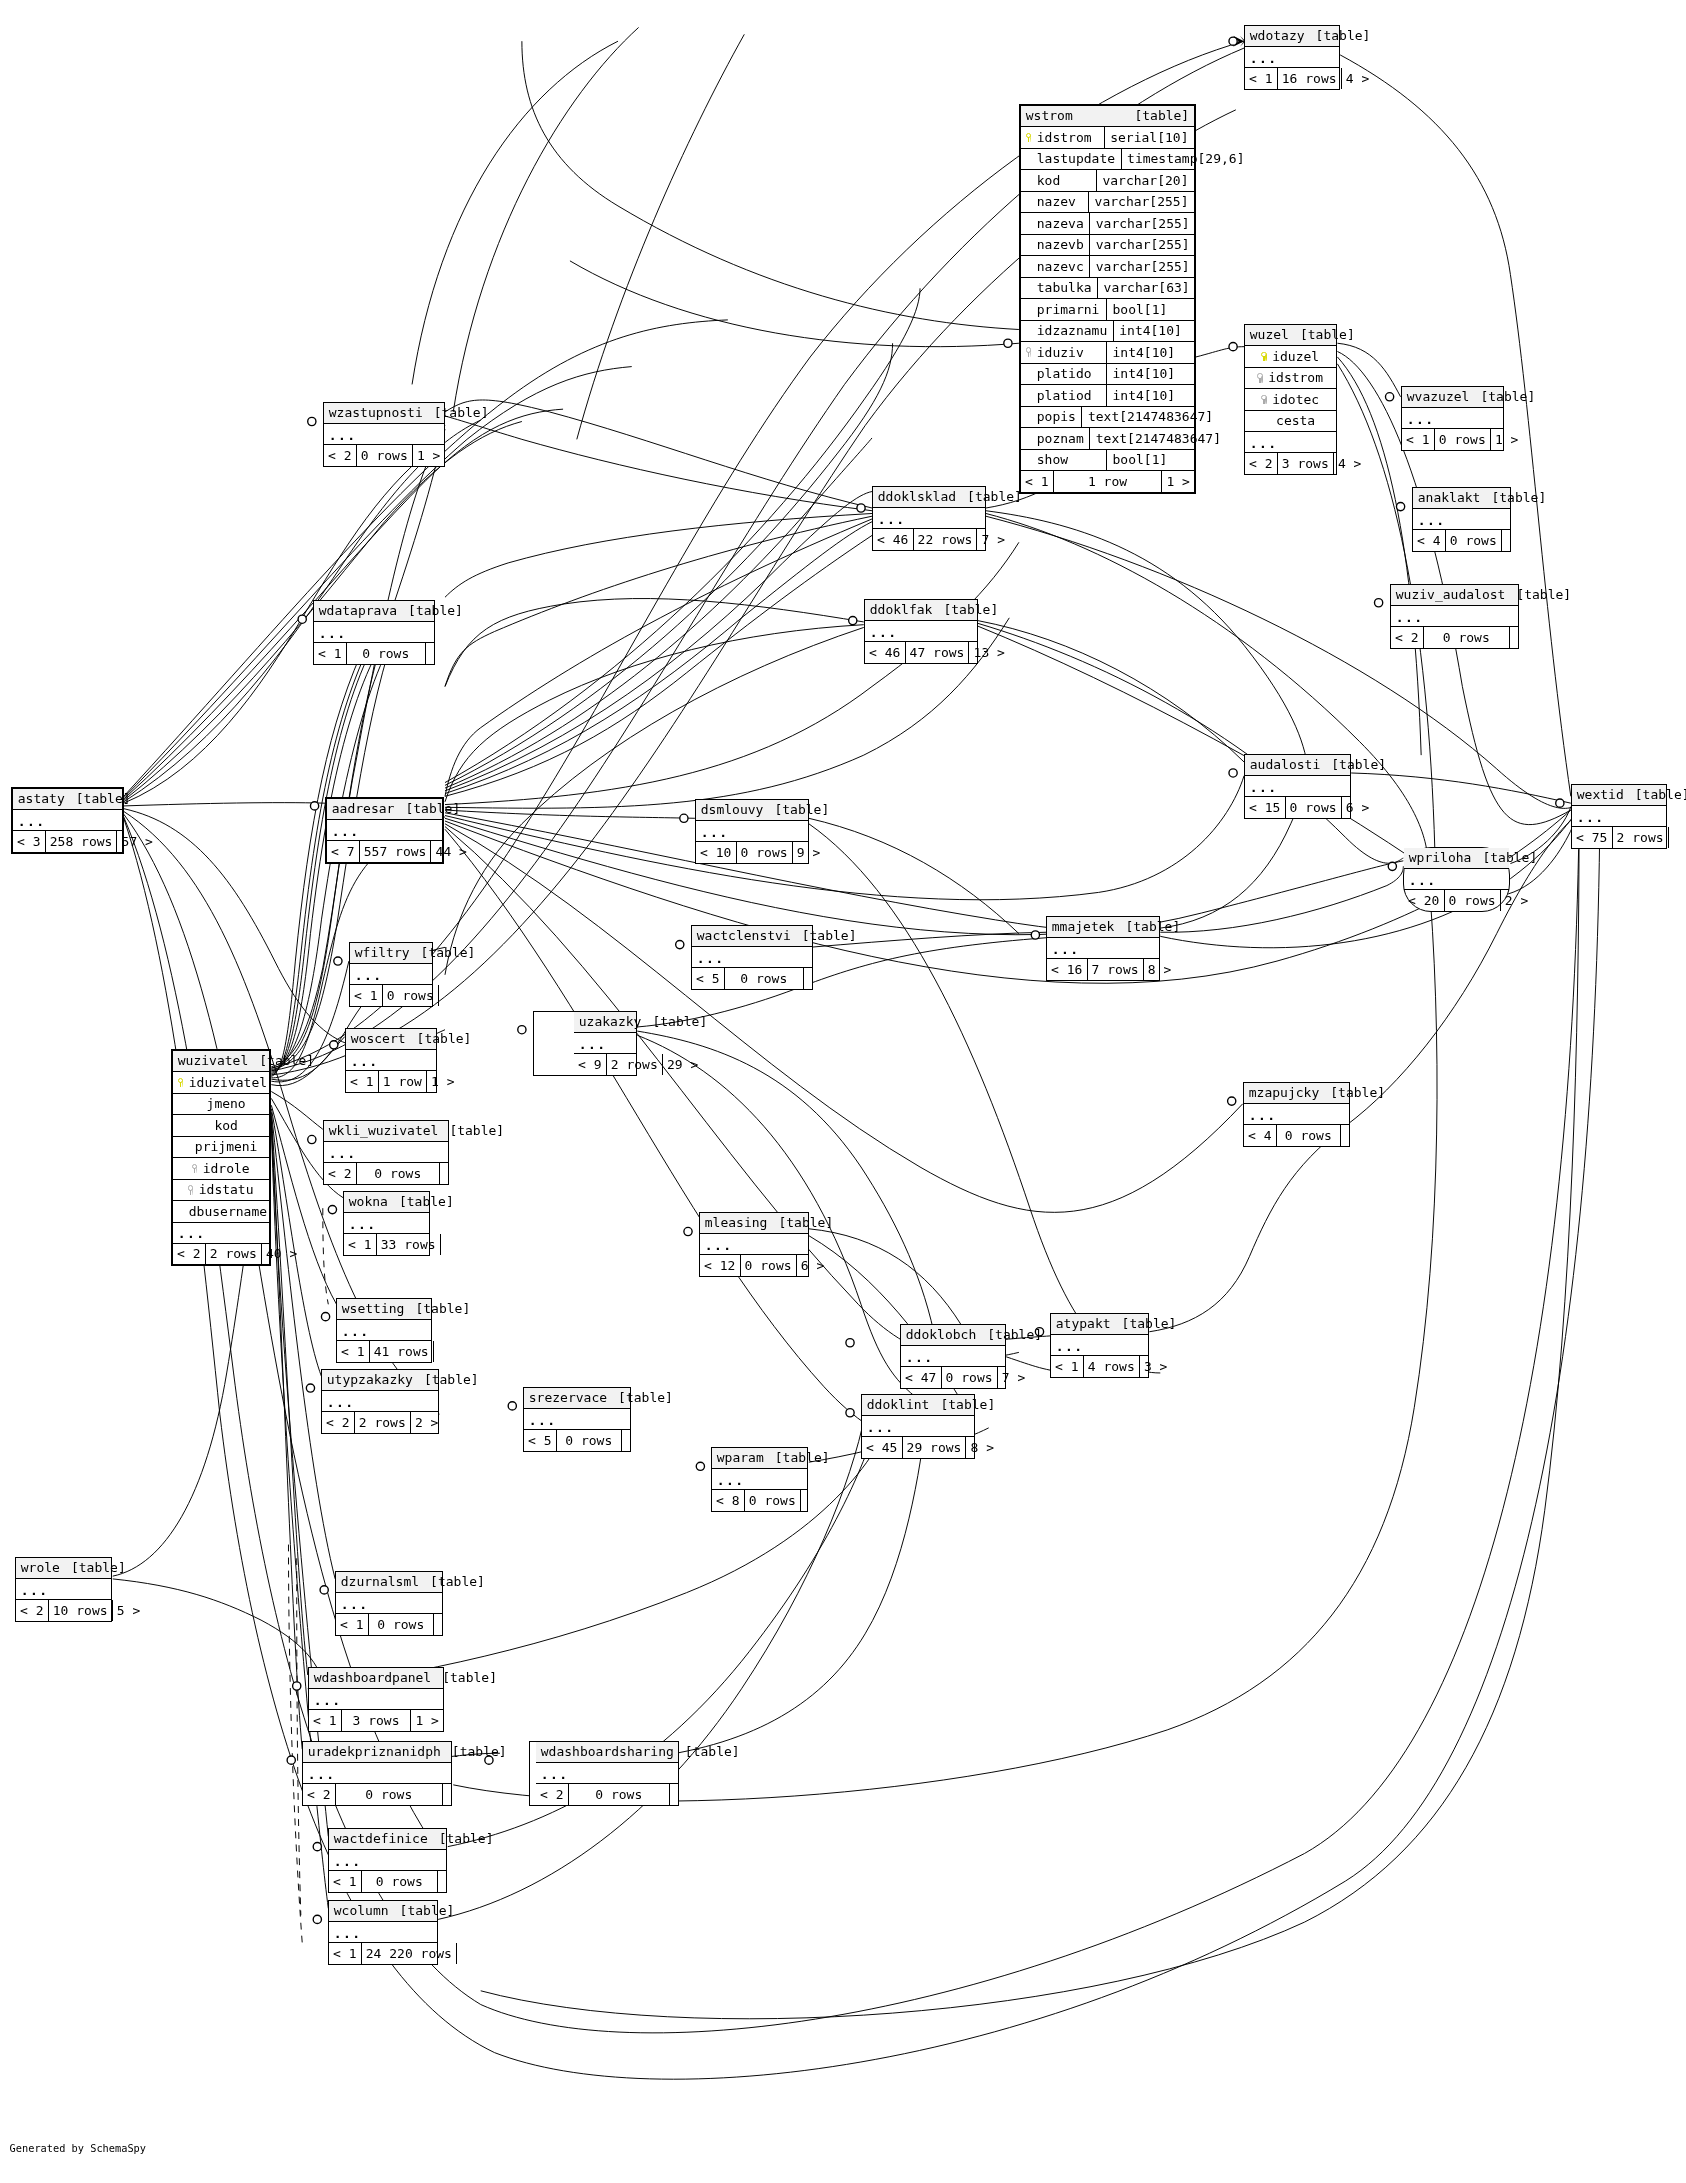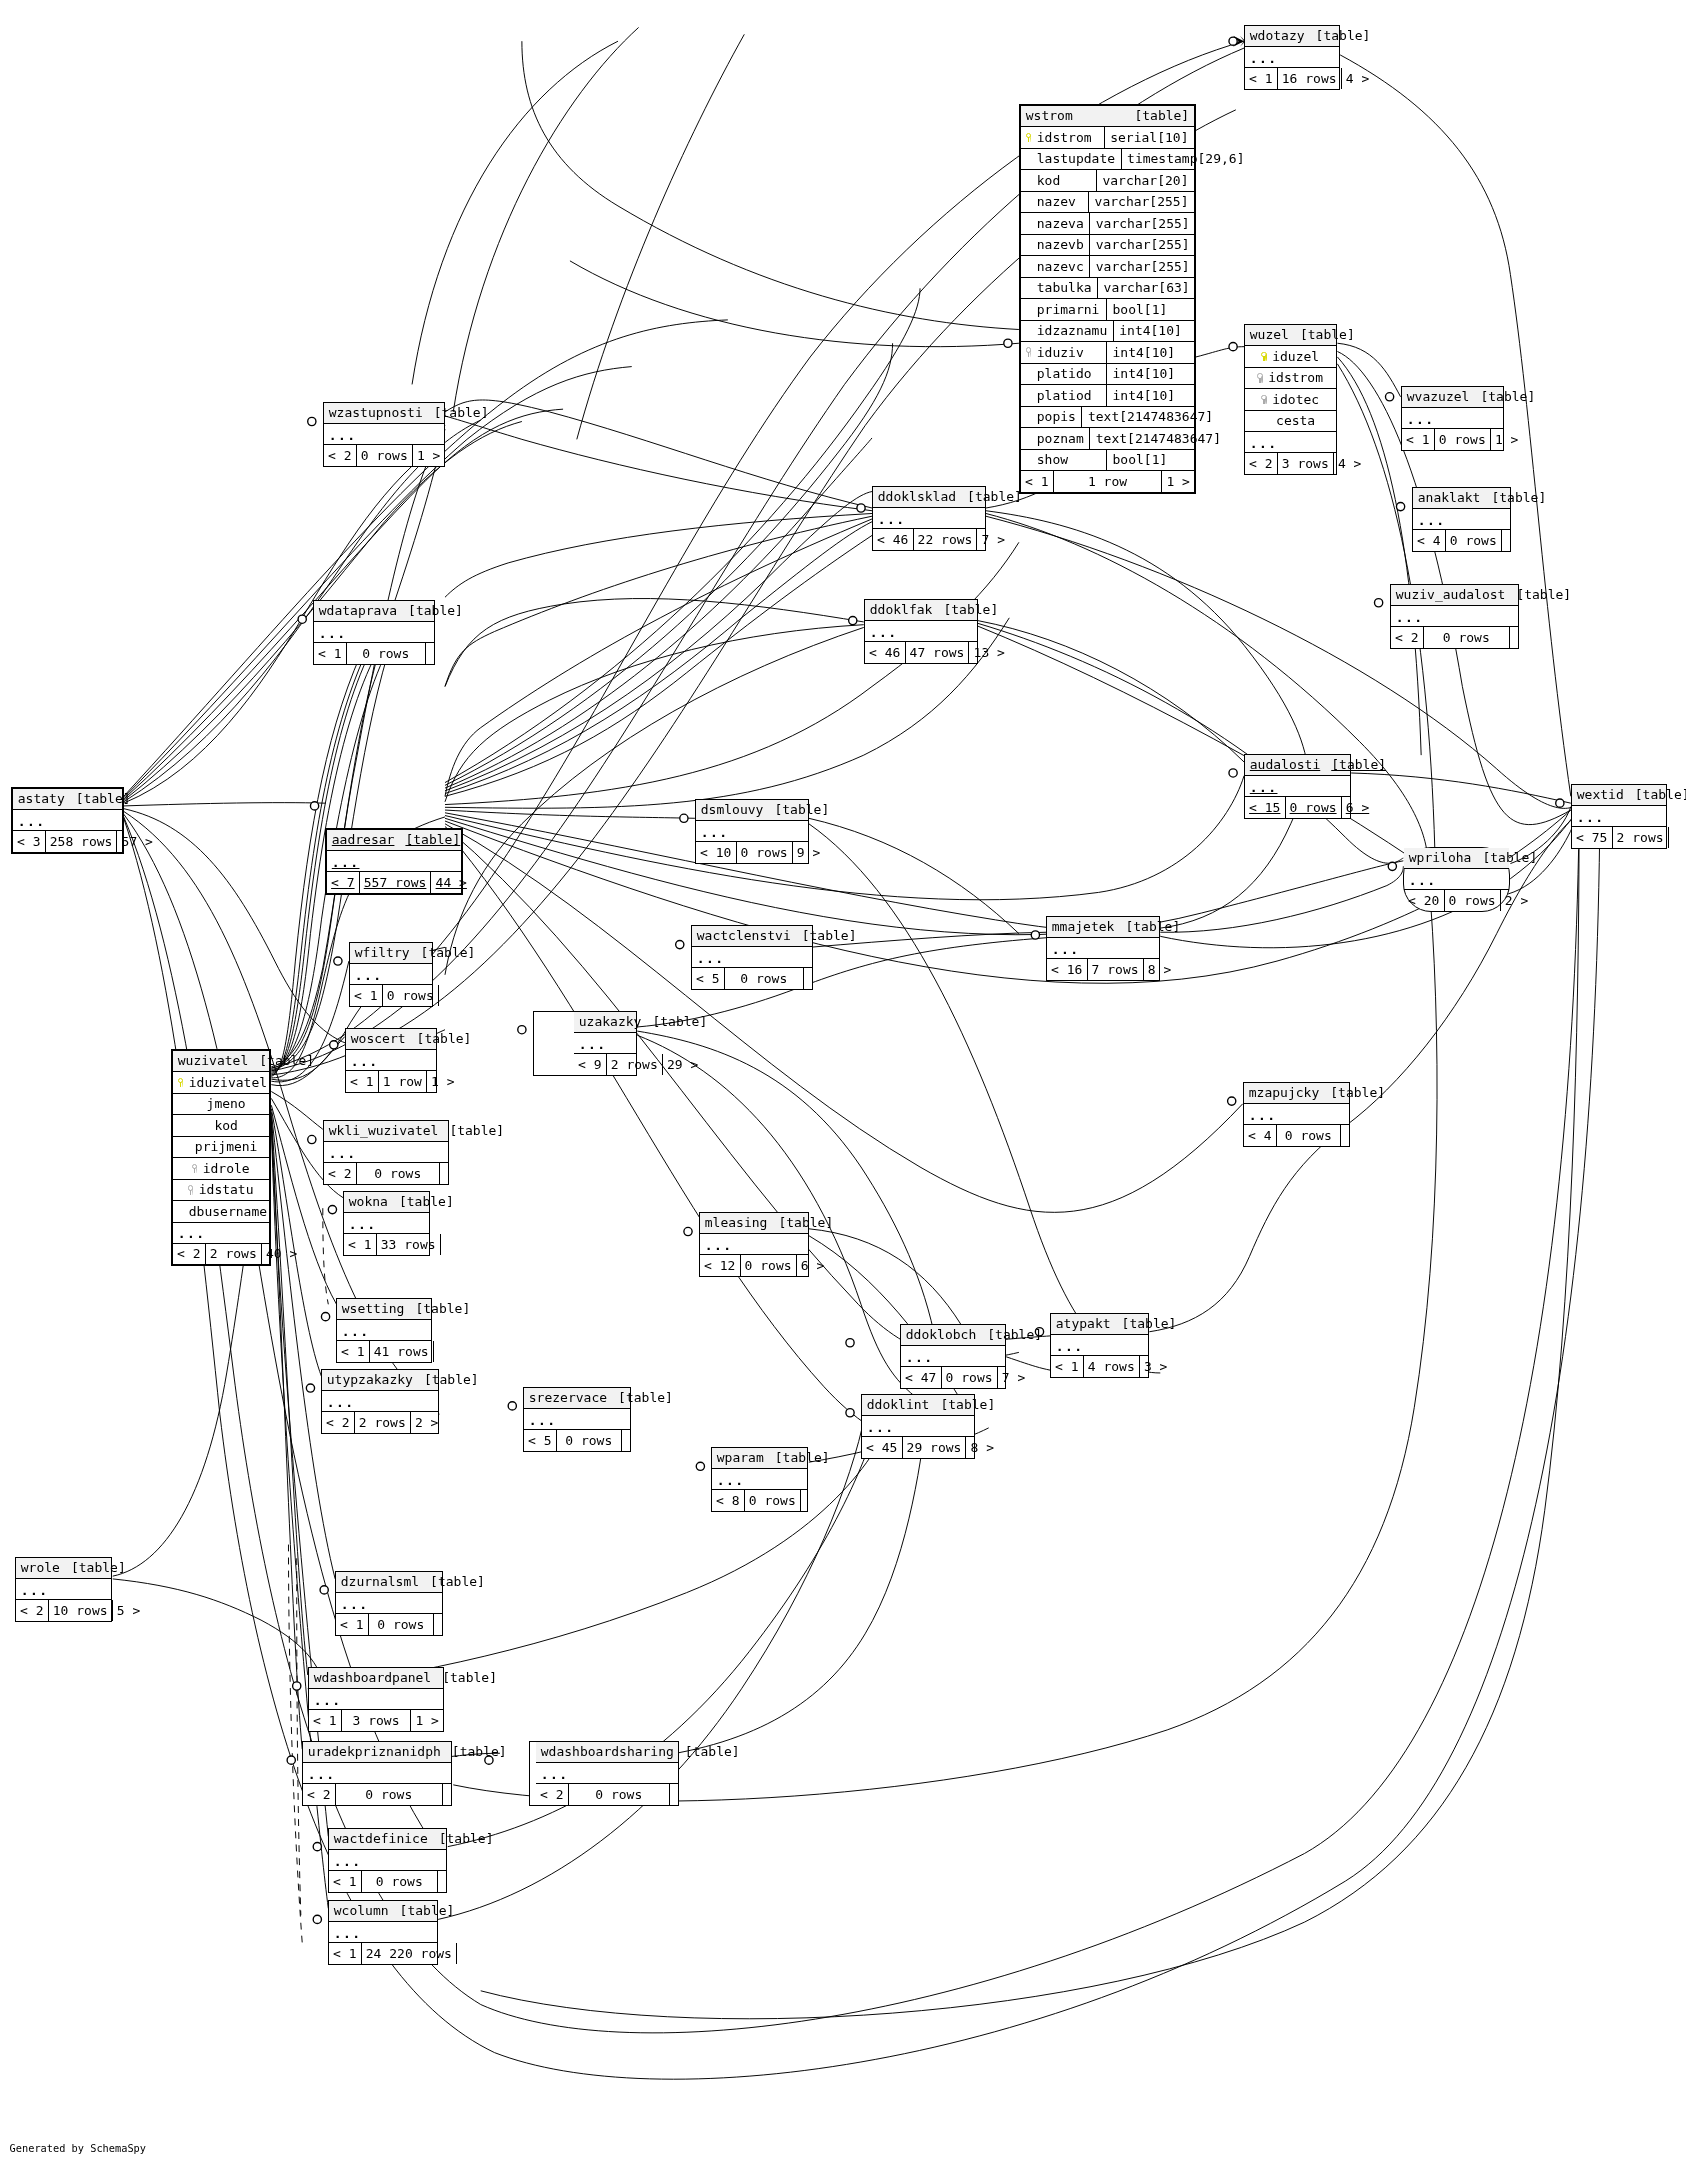--- a/index.html
+++ b/index.html
@@ -634,21 +634,21 @@
         <span class="tname">wuziv_audalost</span>
         <span class="ttag">[table]</span>
       </div>
       <div class="dots">...</div>
       <div class="footer">
         <div class="f left">&lt; 2</div>
         <div class="f mid">0 rows</div>
         <div class="f right"></div>
       </div>
     </div>
-    <div class="node" style="left: 1244px; top: 754px; width: 107px; text-decoration: underline;">
+    <div class="node" style="left: 1244px; top: 754px; width: 107px;">
       <div class="title">
         <span class="tname">audalosti</span>
         <span class="ttag">[table]</span>
       </div>
       <div class="dots">...</div>
       <div class="footer">
         <div class="f left">&lt; 15</div>
         <div class="f mid">0 rows</div>
         <div class="f right">6 &gt;</div>
       </div>
@@ -670,21 +670,21 @@
         <span class="tname">wextid</span>
         <span class="ttag">[table]</span>
       </div>
       <div class="dots">...</div>
       <div class="footer">
         <div class="f left">&lt; 75</div>
         <div class="f mid">2 rows</div>
         <div class="f right"></div>
       </div>
     </div>
-    <div class="node thick" style="left: 325px; top: 828px; width: 138px; text-decoration: underline;">
+    <div class="node thick" style="left: 325px; top: 797px; width: 119px;">
       <div class="title">
         <span class="tname">aadresar</span>
         <span class="ttag">[table]</span>
       </div>
       <div class="dots">...</div>
       <div class="footer">
         <div class="f left">&lt; 7</div>
         <div class="f mid">557 rows</div>
         <div class="f right">44 &gt;</div>
       </div>

